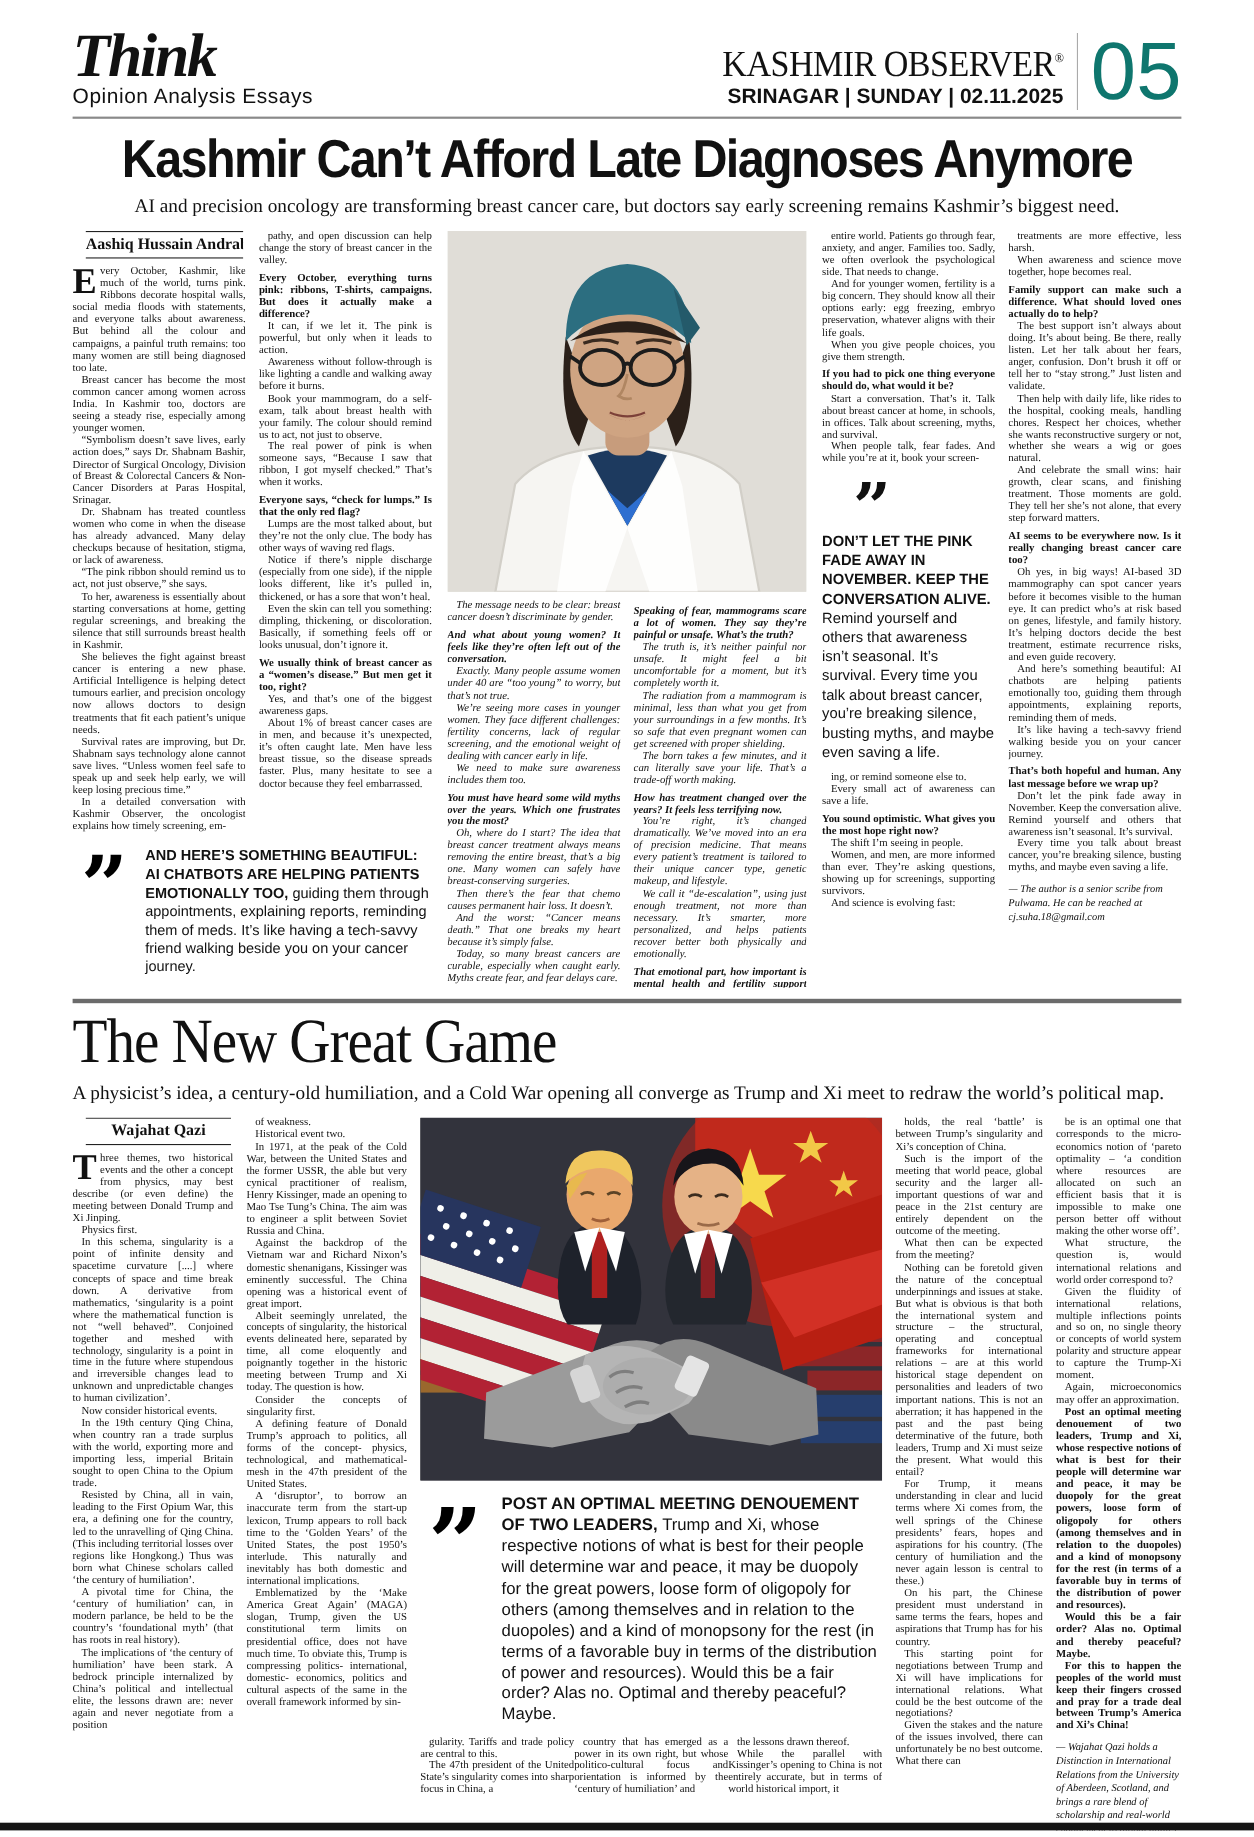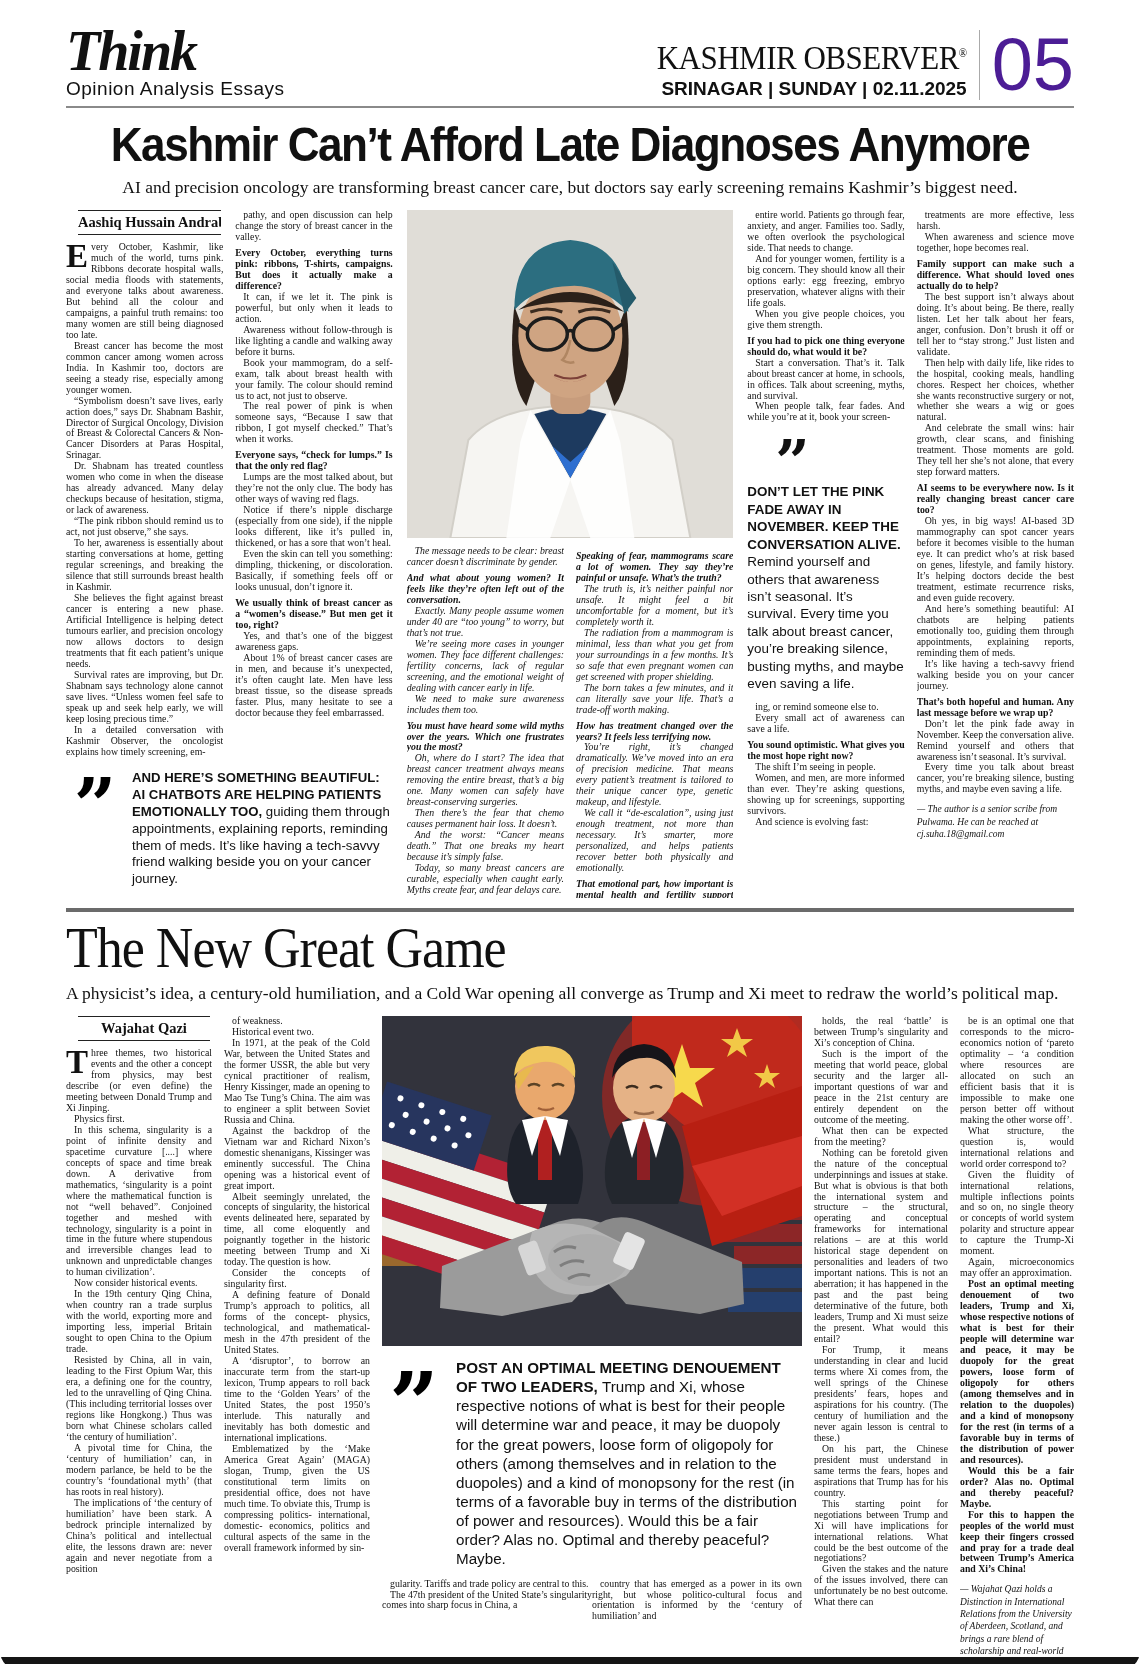--- a/index.html
+++ b/index.html
@@ -1,30 +1,30 @@
 <!DOCTYPE html>
 <html><head>
 <meta charset="utf-8">
 <style>
   * { margin:0; padding:0; box-sizing:border-box; }
   html,body { background:#ffffff; }
   body { width:1140px; margin:0 auto; font-family:"Liberation Serif", serif; color:#111; }
-  .page { width:1140px; height:1670px; overflow:hidden; padding:12px 66px 0 66px; position:relative; background:#fff;border-radius:19px; }
+  .page { width:1140px; height:1670px; overflow:hidden; padding:12px 66px 0 66px; position:relative; background:#fff; }
 
   
   .hdr { display:flex; justify-content:space-between; align-items:flex-end; border-bottom:2.5px solid #8a8a8a; padding-bottom:6px; height:96px; }
   .hdr-think { font-family:"Liberation Serif", serif; font-style:italic; font-weight:bold; font-size:56px; line-height:0.9; letter-spacing:-2px; }
   .hdr-think-sub { font-family:"Liberation Sans", sans-serif; font-size:19px; letter-spacing:0.5px; margin-top:2px; }
   .hdr-right { display:flex; align-items:stretch; gap:12px; }
   .hdr-mast { text-align:right; align-self:flex-end; }
   .hdr-mast-name { font-family:"Liberation Serif", serif; font-size:31px; letter-spacing:-0.5px; transform:scale(1,1.08); white-space:nowrap; }
   .hdr-mast-name sup { font-size:11px; }
   .hdr-dateline { font-family:"Liberation Sans", sans-serif; font-weight:bold; font-size:19px; margin-top:2px; white-space:nowrap; }
   .hdr-vrule { width:1px; background:#aaa; }
-  .hdr-pageno { font-family:"Liberation Sans", sans-serif; font-size:74px; line-height:0.95; color:#4c1d95; align-self:center; }
+  .hdr-pageno { font-family:"Liberation Sans", sans-serif; font-size:74px; line-height:0.95; color:#0f766e; align-self:center; }
 
   
   .a1-head { text-align:center; padding:14px 0 8px 0; }
   .a1-headline { font-family:"Liberation Sans", sans-serif; font-weight:bold; font-size:45px; letter-spacing:-1.5px; line-height:1.0; transform:scale(0.98,1.08); }
   .a1-subhead { font-family:"Liberation Serif", serif; font-size:17.5px; margin-top:10px; }
 
   
   .blk { font-size:9.8px; line-height:1.12; text-align:justify; }
   .blk-p { text-indent:8px; }
   .blk-q { font-weight:bold; margin-top:5px; text-indent:0; }
@@ -416,20 +416,26 @@
             <div>
               <p class="blk blk-p">gularity. Tariffs and trade policy are central to this.</p>
               <p class="blk blk-p">The 47th president of the United State’s singularity comes into sharp focus in China, a</p>
             </div>
           </div>
         <div class="col">
             <div>
               <p class="blk blk-p">country that has emerged as a power in its own right, but whose politico-cultural focus and orientation is informed by the ‘century of humiliation’ and</p>
             </div>
           </div>
+        <div class="col">
+            <div>
+              <p class="blk blk-p">the lessons drawn thereof.</p>
+              <p class="blk blk-p">While the parallel with Kissinger’s opening to China is not entirely accurate, but in terms of world historical import, it</p>
+            </div>
+          </div>
       </div>
     </div>
 
     <div class="a2-c5">
         <div>
           <p class="blk blk-p">holds, the real ‘battle’ is between Trump’s singularity and Xi’s conception of China.</p>
           <p class="blk blk-p">Such is the import of the meeting that world peace, global security and the larger all-important questions of war and peace in the 21st century are entirely dependent on the outcome of the meeting.</p>
           <p class="blk blk-p">What then can be expected from the meeting?</p>
           <p class="blk blk-p">Nothing can be foretold given the nature of the conceptual underpinnings and issues at stake. But what is obvious is that both the international system and structure – the structural, operating and conceptual frameworks for international relations – are at this world historical stage dependent on personalities and leaders of two important nations. This is not an aberration; it has happened in the past and the past being determinative of the future, both leaders, Trump and Xi must seize the present. What would this entail?</p>
           <p class="blk blk-p">For Trump, it means understanding in clear and lucid terms where Xi comes from, the well springs of the Chinese presidents’ fears, hopes and aspirations for his country. (The century of humiliation and the never again lesson is central to these.)</p>

